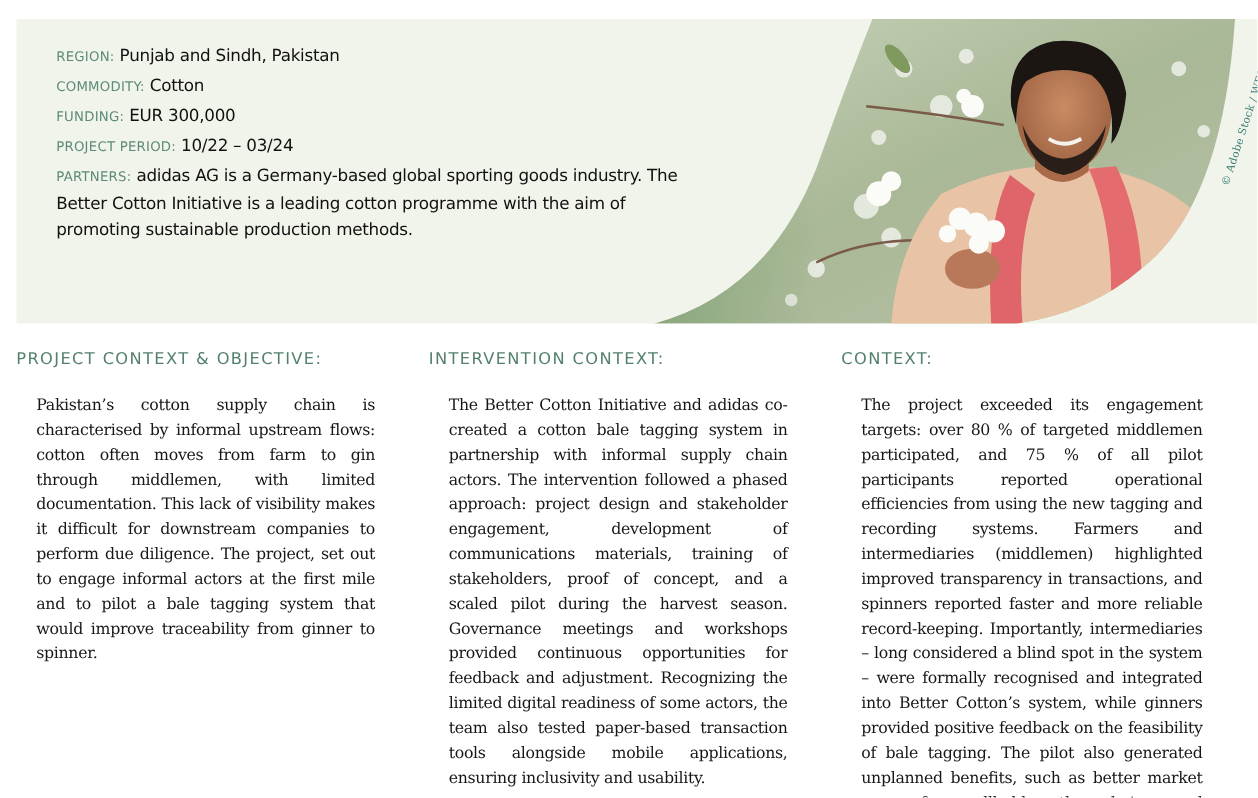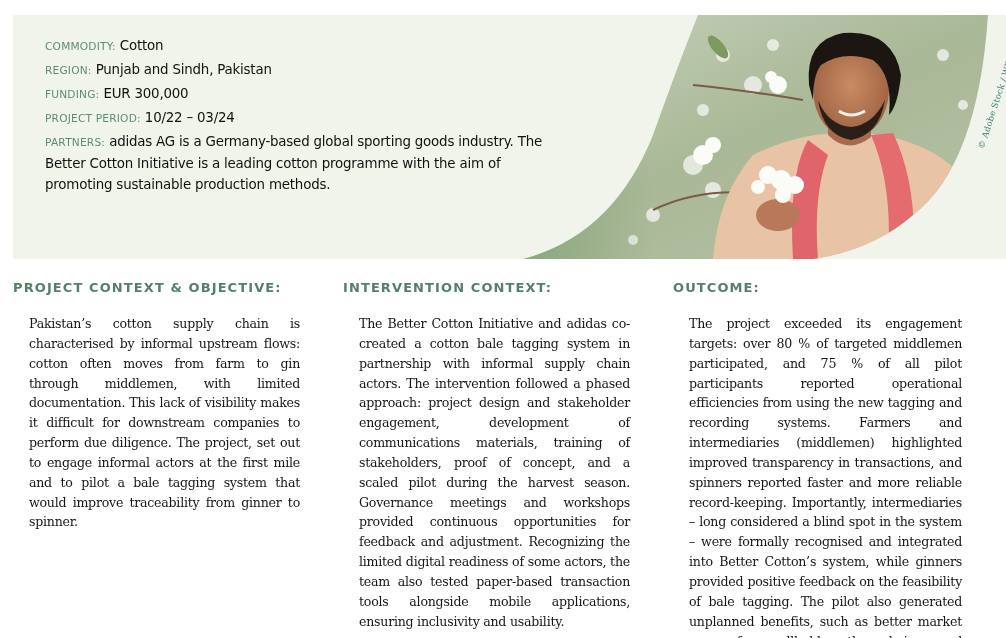--- a/index.html
+++ b/index.html
@@ -42,21 +42,21 @@
       position: absolute; left: 13px; top: 278px; width: 978px; height: 350px;
     }
     .col {
       position: absolute; top: 0; width: 303px;
     }
     .col-1 { left: 0; }
     .col-2 { left: 330px; }
     .col-3 { left: 660px; width: 305px; }
     .col h2 {
       margin: 0 0 3px 0; font-family: "DejaVu Sans", sans-serif;
-      font-size: 13px; font-weight: bold; color: #53806b; letter-spacing: 1.1px;
+      font-size: 13px; font-weight: normal; color: #53806b; letter-spacing: 1.1px;
       line-height: 20px;
     }
     .col p {
       margin: 16px; font-family: "DejaVu Serif", serif; font-size: 12.6px;
       line-height: 19.85px; color: #161616; text-align: justify;
       hyphens: auto; letter-spacing: -0.25px;
     }
   </style>
 </head>
 <body>
@@ -136,26 +136,26 @@
             <circle cx="700" cy="130" r="8"></circle>
         </g>
 
         <path d="M 510 244 Q 600 220 640 120 L 640 244 Z" fill="url(#fadeGreen)"></path>
       </g>
     </svg>
   </div>
 
   <div class="facts">
     <div class="fact">
+      <span class="fact-label">REGION:</span>
+      <span class="fact-value">Punjab and Sindh, Pakistan</span>
+    </div>
+    <div class="fact">
       <span class="fact-label">COMMODITY:</span>
       <span class="fact-value">Cotton</span>
-    </div>
-    <div class="fact">
-      <span class="fact-label">REGION:</span>
-      <span class="fact-value">Punjab and Sindh, Pakistan</span>
     </div>
     <div class="fact">
       <span class="fact-label">FUNDING:</span>
       <span class="fact-value">EUR 300,000</span>
     </div>
     <div class="fact">
       <span class="fact-label">PROJECT PERIOD:</span>
       <span class="fact-value">10/22 – 03/24</span>
     </div>
     <div class="fact" style="width:520px">
@@ -170,16 +170,16 @@
 <div class="columns">
   <section class="col col-1">
     <h2>PROJECT CONTEXT &amp; OBJECTIVE:</h2>
     <p lang="en">Pakistan’s cotton supply chain is characterised by informal upstream flows: cotton often moves from farm to gin through middlemen, with limited documentation. This lack of visibility makes it difficult for downstream companies to perform due diligence. The project, set out to engage informal actors at the first mile and to pilot a bale tagging system that would improve traceability from ginner to spinner.</p>
   </section>
   <section class="col col-2">
     <h2>INTERVENTION CONTEXT:</h2>
     <p lang="en">The Better Cotton Initiative and adidas co-created a cotton bale tagging system in partnership with informal supply chain actors. The intervention followed a phased approach: project design and stakeholder engagement, development of communications materials, training of stakeholders, proof of concept, and a scaled pilot during the harvest season. Governance meetings and workshops provided continuous opportunities for feedback and adjustment. Recognizing the limited digital readiness of some actors, the team also tested paper-based transaction tools alongside mobile applications, ensuring inclusivity and usability.</p>
   </section>
   <section class="col col-3">
-    <h2>OUTCOME:</h2>
+    <h2>CONTEXT:</h2>
     <p lang="en">The project exceeded its engagement targets: over 80 % of targeted middlemen participated, and 75 % of all pilot participants reported operational efficiencies from using the new tagging and recording systems. Farmers and intermediaries (middlemen) highlighted improved transparency in transactions, and spinners reported faster and more reliable record-keeping. Importantly, intermediaries – long considered a blind spot in the system – were formally recognised and integrated into Better Cotton’s system, while ginners provided positive feedback on the feasibility of bale tagging. The pilot also generated unplanned benefits, such as better market access for smallholders through improved visibility.</p>
   </section>
 </div>
 
 </body></html>

